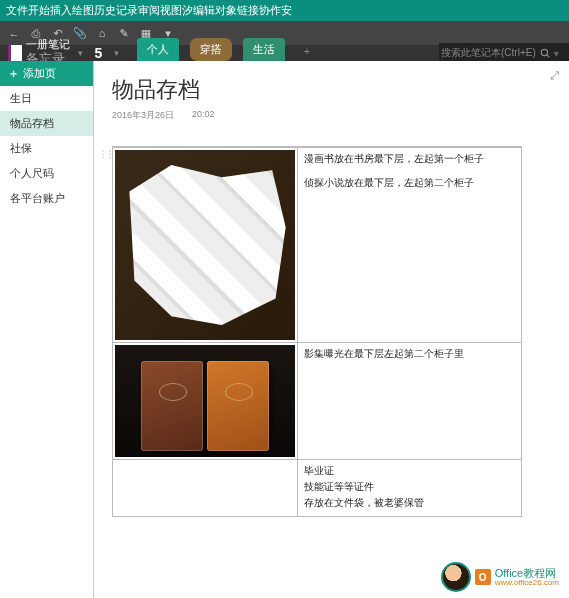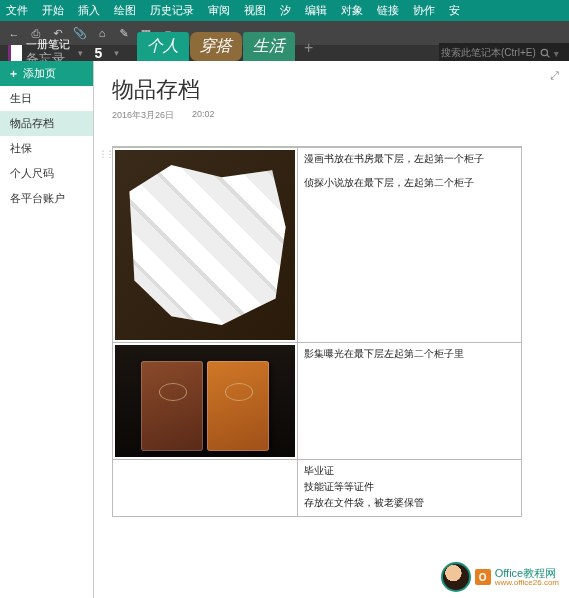--- a/index.html
+++ b/index.html
@@ -1,32 +1,32 @@
 <!DOCTYPE html>
 <html><head>
 <meta charset="utf-8">
 <style>
 * { margin: 0; padding: 0; box-sizing: border-box; font-family: "Microsoft YaHei", sans-serif; }
 body { width: 569px; height: 598px; background: #f0f0f0; display: flex; flex-direction: column; overflow: hidden; }
 
-.menubar { background: #0a8f7f; color: #fff; font-size: 11px; padding: 3px 6px; display: flex; gap: 14px; }
+.menubar { background: #0a8f7f; color: #fff; font-size: 11px; padding: 3px 6px; display: flex; gap: 0; }
 .menubar span { cursor: pointer; }
 
 .ribbon { background: #444; padding: 4px 6px; display: flex; gap: 6px; align-items: center; height: 24px; }
 .ribbon .ico { width: 16px; height: 16px; display: inline-flex; align-items: center; justify-content: center; color: #ccc; font-size: 11px; }
 
 .toolbar { background: #333; color: #ddd; display: flex; align-items: center; height: 16px; font-size: 11px; }
 .toolbar .nb { display: flex; align-items: center; gap: 4px; padding: 0 8px; }
 .toolbar .nbicon { width: 14px; height: 16px; background: #fff; border-left: 3px solid #7d2c7d; }
 .toolbar .nbtitle { color: #fff; font-size: 11px; line-height: 1; }
 .toolbar .nbsub { color: #aaa; font-size: 13px; }
 .toolbar .arrow { color: #888; font-size: 9px; padding: 0 4px; }
 .toolbar .num { color: #fff; font-size: 14px; font-weight: bold; padding: 0 4px; }
 .tabs { display: flex; align-items: flex-end; margin-left: 6px; height: 100%; }
-.tab { padding: 4px 10px; font-size: 16px; border-top-left-radius: 3px; border-top-right-radius: 3px; margin-right: 1px; font-style: italic; }
+.tab { padding: 4px 10px; font-size: 11px; border-top-left-radius: 3px; border-top-right-radius: 3px; margin-right: 11px; }
 .tab.active { background: #16a085; color: #fff; }
 .tab.t1 { background: #8e6b3a; color: #fff; border-radius: 7px; }
 .tab.t2 { background: #2f8f6f; color: #fff; }
 .tab.add { color: #888; padding: 4px 8px; }
 .search { margin-left: auto; background: #222; color: #888; font-size: 10px; padding: 3px 2px; width: 130px; display: flex; align-items: center; gap: 4px; }
 .search svg { width: 10px; height: 10px; }
 
 .body { display: flex; flex: 1; overflow: hidden; }
 .sidebar { width: 94px; background: #fff; border-right: 1px solid #ccc; font-size: 11px; }
 .addpage { background: #16a085; color: #fff; padding: 5px 8px; display: flex; align-items: center; gap: 4px; }

